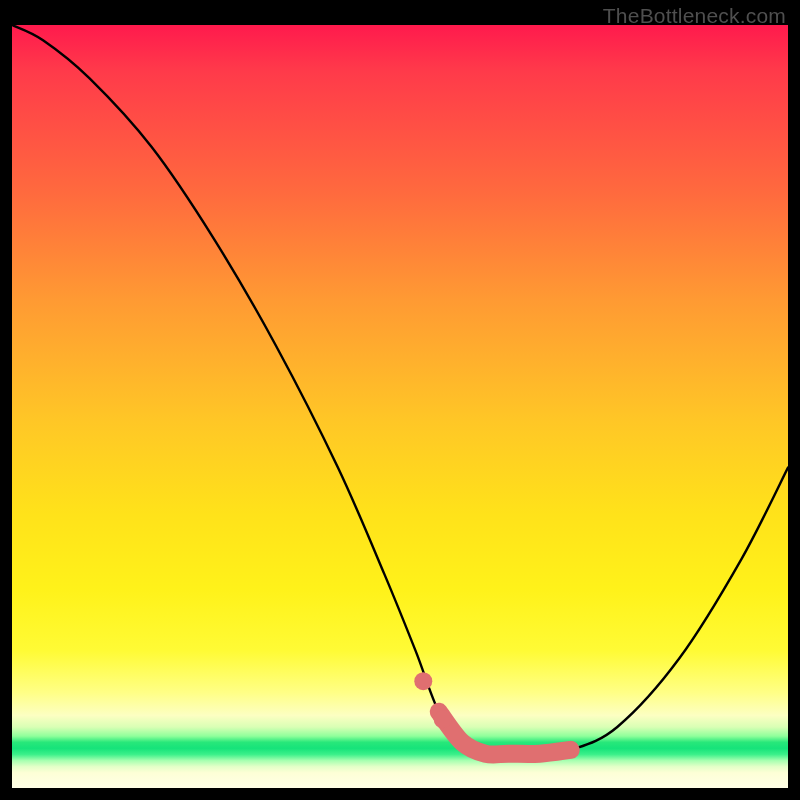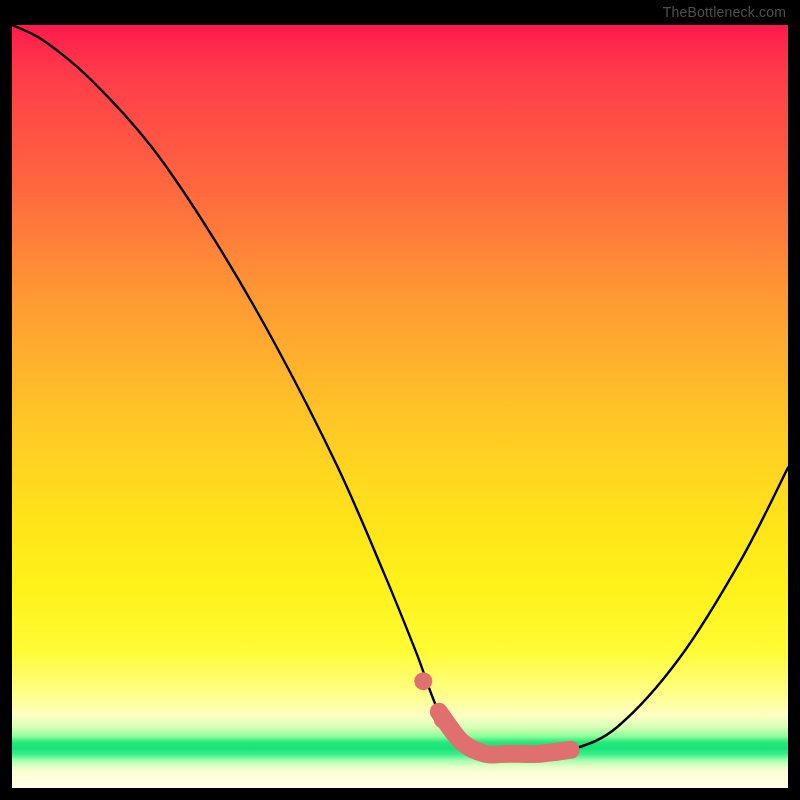--- a/index.html
+++ b/index.html
@@ -47,21 +47,21 @@
       #e4ffc8 97.2%,
       #fdffd6 98%,
       #ffffe6 100%
     );
   }
   .watermark {
     position: absolute;
     top: 4px;
     right: 14px;
     color: #4f4f4f;
-    font-size: 14px;
+    font-size: 21px;
     font-weight: 500;
     letter-spacing: 0.2px;
     z-index: 5;
     user-select: none;
   }
   svg.curves {
     position: absolute;
     left: 12px;
     top: 25px;
     width: 776px;

